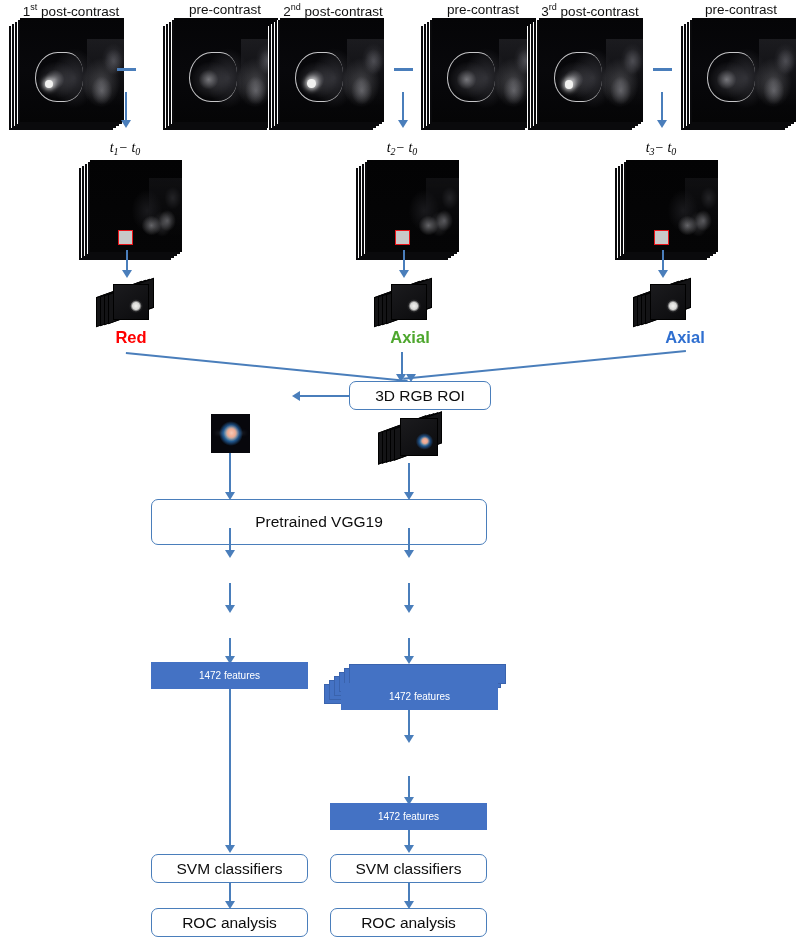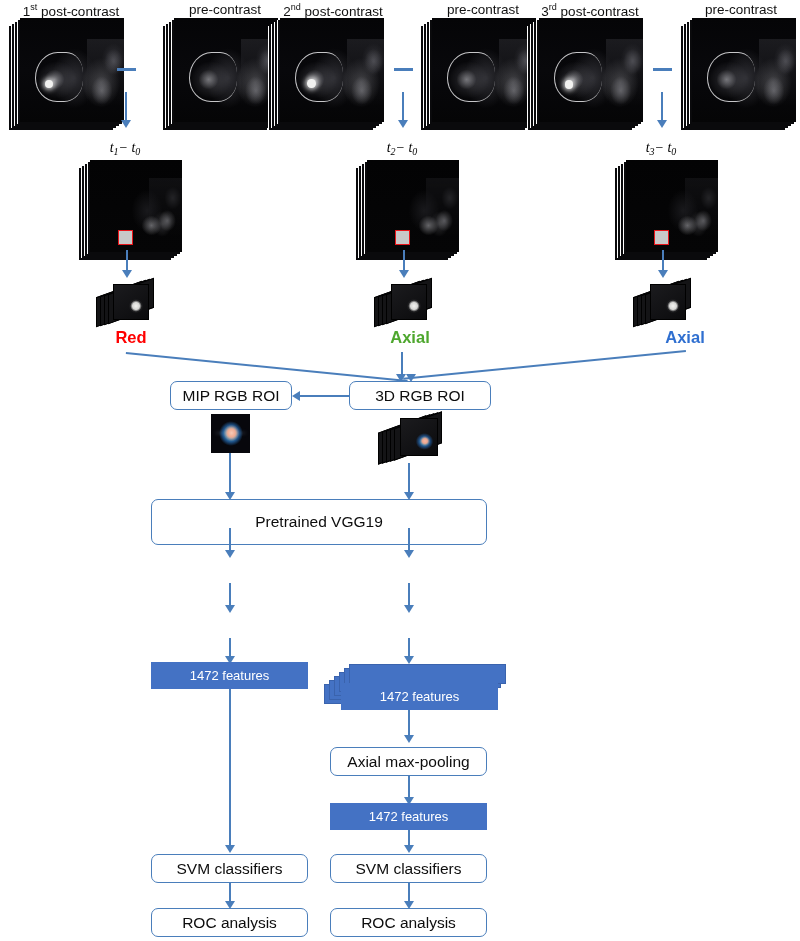--- a/index.html
+++ b/index.html
@@ -92,21 +92,21 @@
   .mipimg .streak{position:absolute;left:4%;top:44%;width:92%;height:10%;
      background:linear-gradient(90deg,rgba(0,0,0,0),rgba(150,170,200,.35),rgba(0,0,0,0));
      filter:blur(1.4px);}
 
   
   .obox{position:absolute;box-sizing:border-box;border:1.6px solid #4a7ebb;
         border-radius:7px;background:#fff;display:flex;align-items:center;
         justify-content:center;font-size:15.5px;color:#0d0d0d;white-space:nowrap;}
   .fbox{position:absolute;box-sizing:border-box;background:#4472c4;
         display:flex;align-items:center;justify-content:center;
-        font-size:13px;color:#fff;white-space:nowrap;}
+        font-size:10px;color:#fff;white-space:nowrap;}
   .fstack{position:absolute;background:#4472c4;border:1px solid #3a63ad;
           box-sizing:border-box;}
 
   
   .vline{position:absolute;background:#4a7ebb;width:1.7px;}
   .hline{position:absolute;background:#4a7ebb;height:1.7px;}
   .arrow-d{position:absolute;width:0;height:0;border-left:5px solid transparent;
            border-right:5px solid transparent;border-top:8px solid #4a7ebb;}
   .arrow-l{position:absolute;width:0;height:0;border-top:5px solid transparent;
            border-bottom:5px solid transparent;border-right:8px solid #4a7ebb;}
@@ -310,23 +310,20 @@
   <div class="chan abs" style="left:650px;top:328px;width:70px;color:#2f6fd0;">Axial</div>
 
   <div class="diagline" style="left:126px;top:352px;width:283px;transform:rotate(5.7deg);"></div>
 
   <div class="vline" style="left:401px;top:352px;height:24px;"></div>
 
   <div class="diagline" style="left:686px;top:352px;width:284px;transform:rotate(174.4deg);"></div>
   <div class="arrow-d" style="left:396px;top:374px;"></div>
   <div class="arrow-d" style="left:406px;top:374px;"></div>
 
-  <div class="obox" style="left:170px;top:381px;width:122px;height:29px;">
-    <span>MIP RGB ROI</span>
-  </div>
   <div class="obox" style="left:349px;top:381px;width:142px;height:29px;">
     <span>3D RGB ROI</span>
   </div>
 
   <div class="hline" style="left:300px;top:395px;width:49px;"></div>
   <div class="arrow-l" style="left:292px;top:391px;"></div>
 
   <div class="mipimg" style="left:211px;top:414px;width:39px;height:39px;">
     <div class="streak"></div>
       <div class="glow"></div>
@@ -381,23 +378,20 @@
       <span>1472 features</span>
     </div>
   </div>
 
   <div class="vline" style="left:229px;top:689px;height:160px;"></div>
   <div class="arrow-d" style="left:225px;top:845px;"></div>
 
   <div class="vline" style="left:408px;top:710px;height:28px;"></div>
   <div class="arrow-d" style="left:404px;top:735px;"></div>
 
-  <div class="obox" style="left:330px;top:747px;width:157px;height:29px;">
-    <span>Axial max-pooling</span>
-  </div>
   <div class="vline" style="left:408px;top:776px;height:24px;"></div>
   <div class="arrow-d" style="left:404px;top:797px;"></div>
 
   <div class="fbox" style="left:330px;top:803px;width:157px;height:27px;">
     <span>1472 features</span>
   </div>
   <div class="vline" style="left:408px;top:830px;height:19px;"></div>
   <div class="arrow-d" style="left:404px;top:845px;"></div>
 
   <div class="obox" style="left:151px;top:854px;width:157px;height:29px;">

